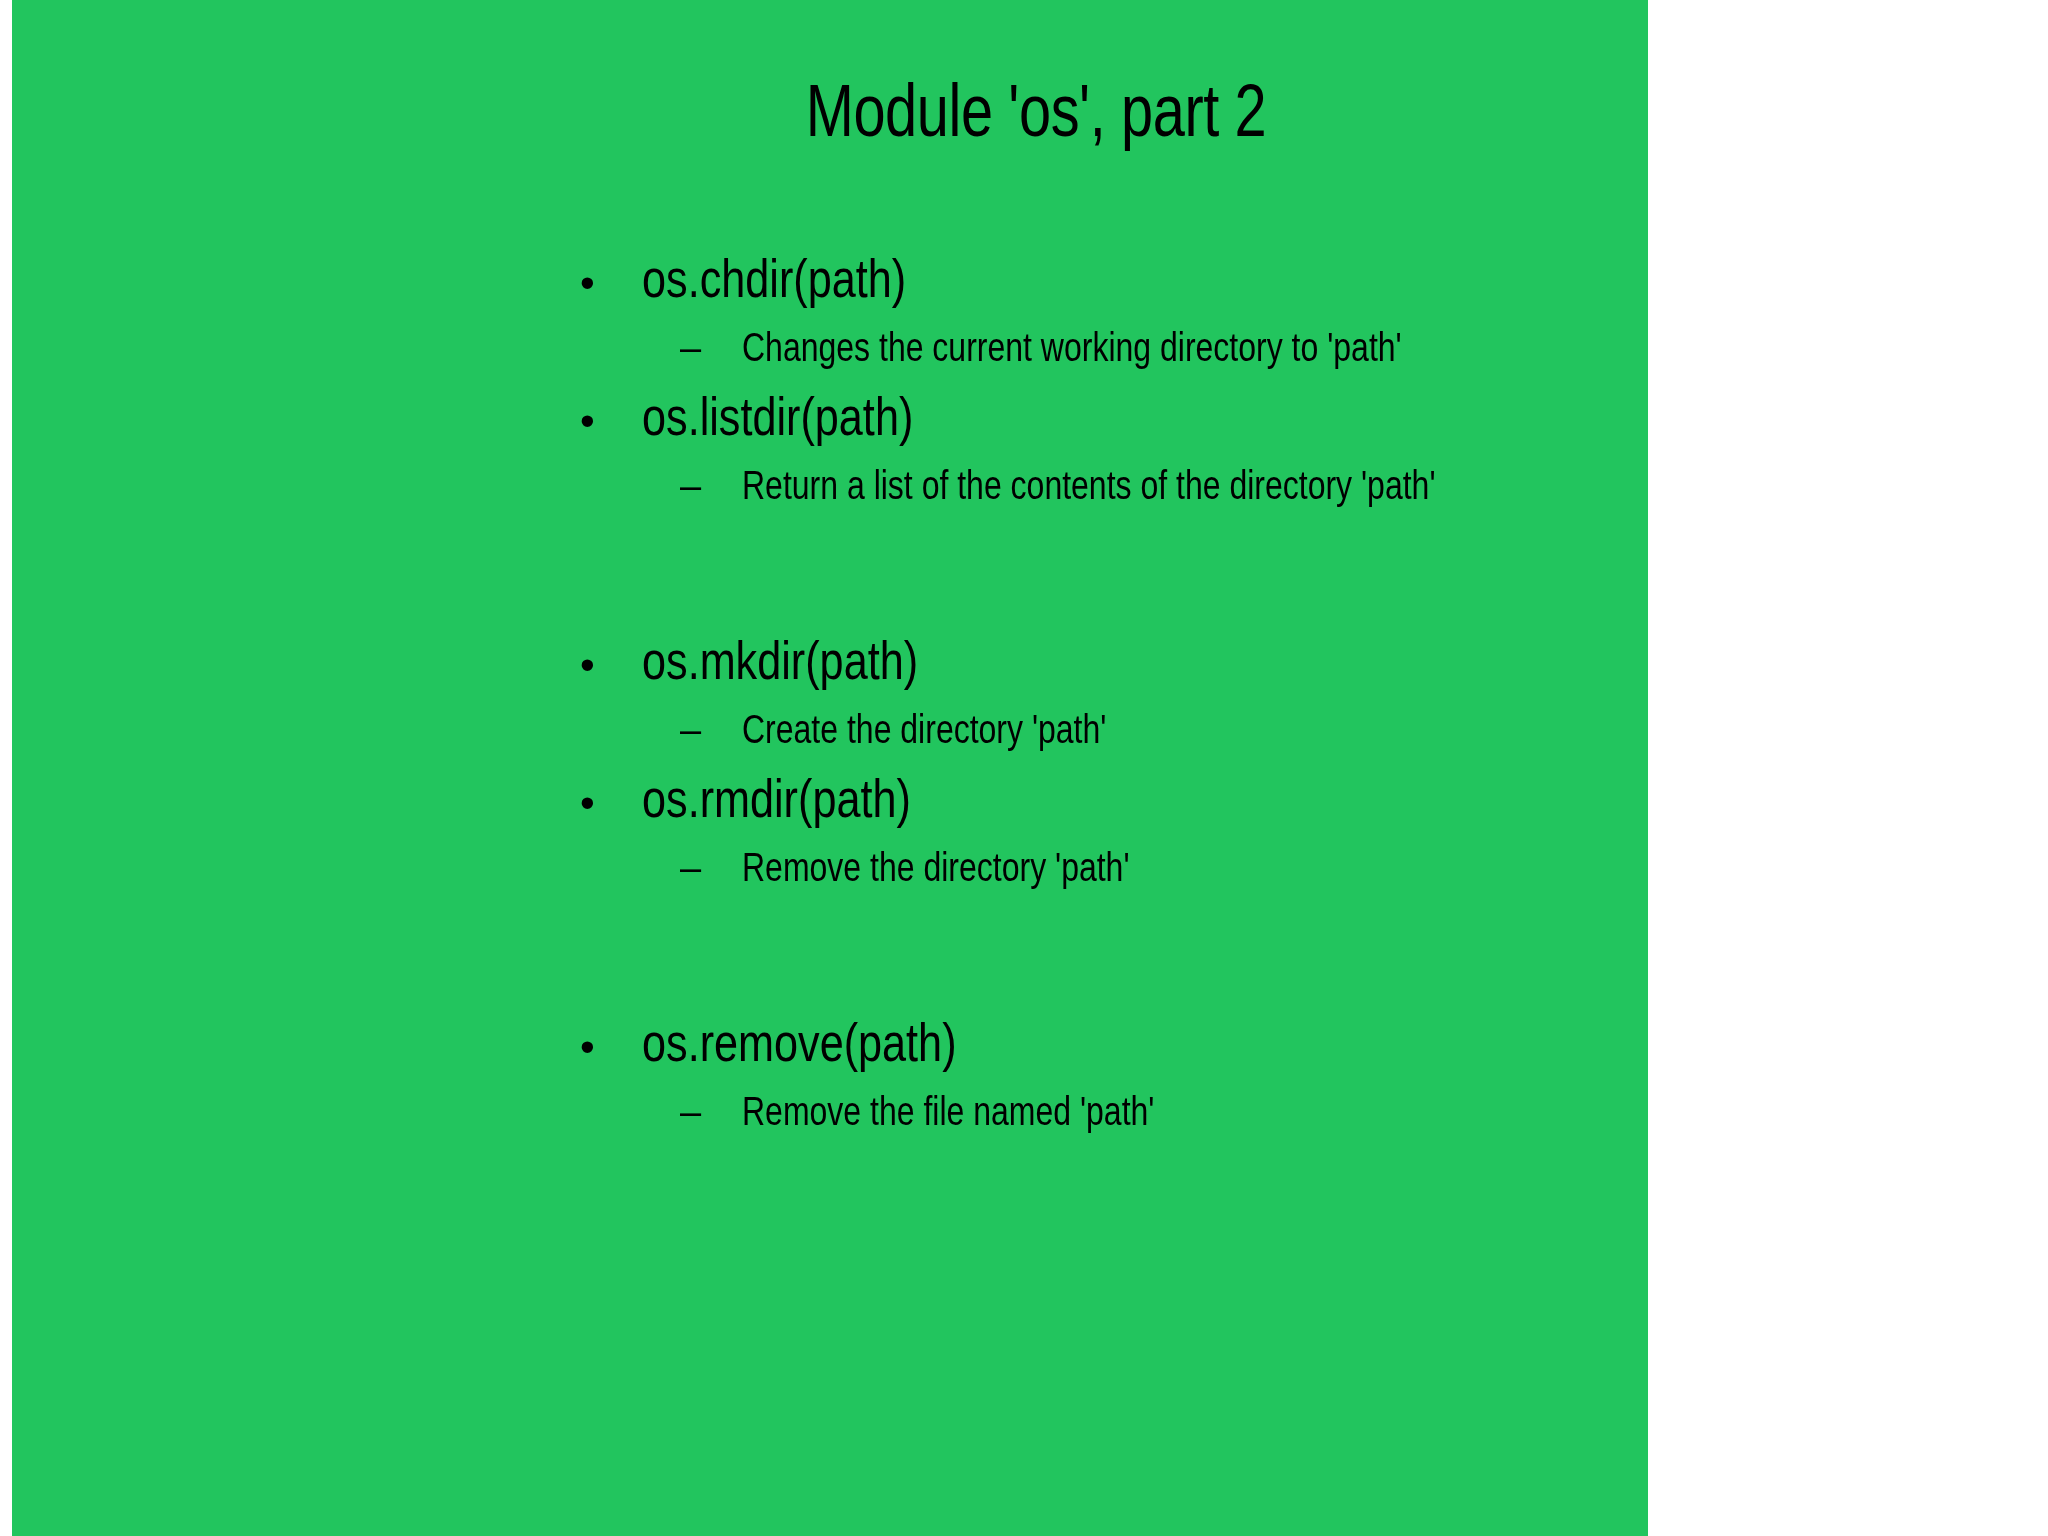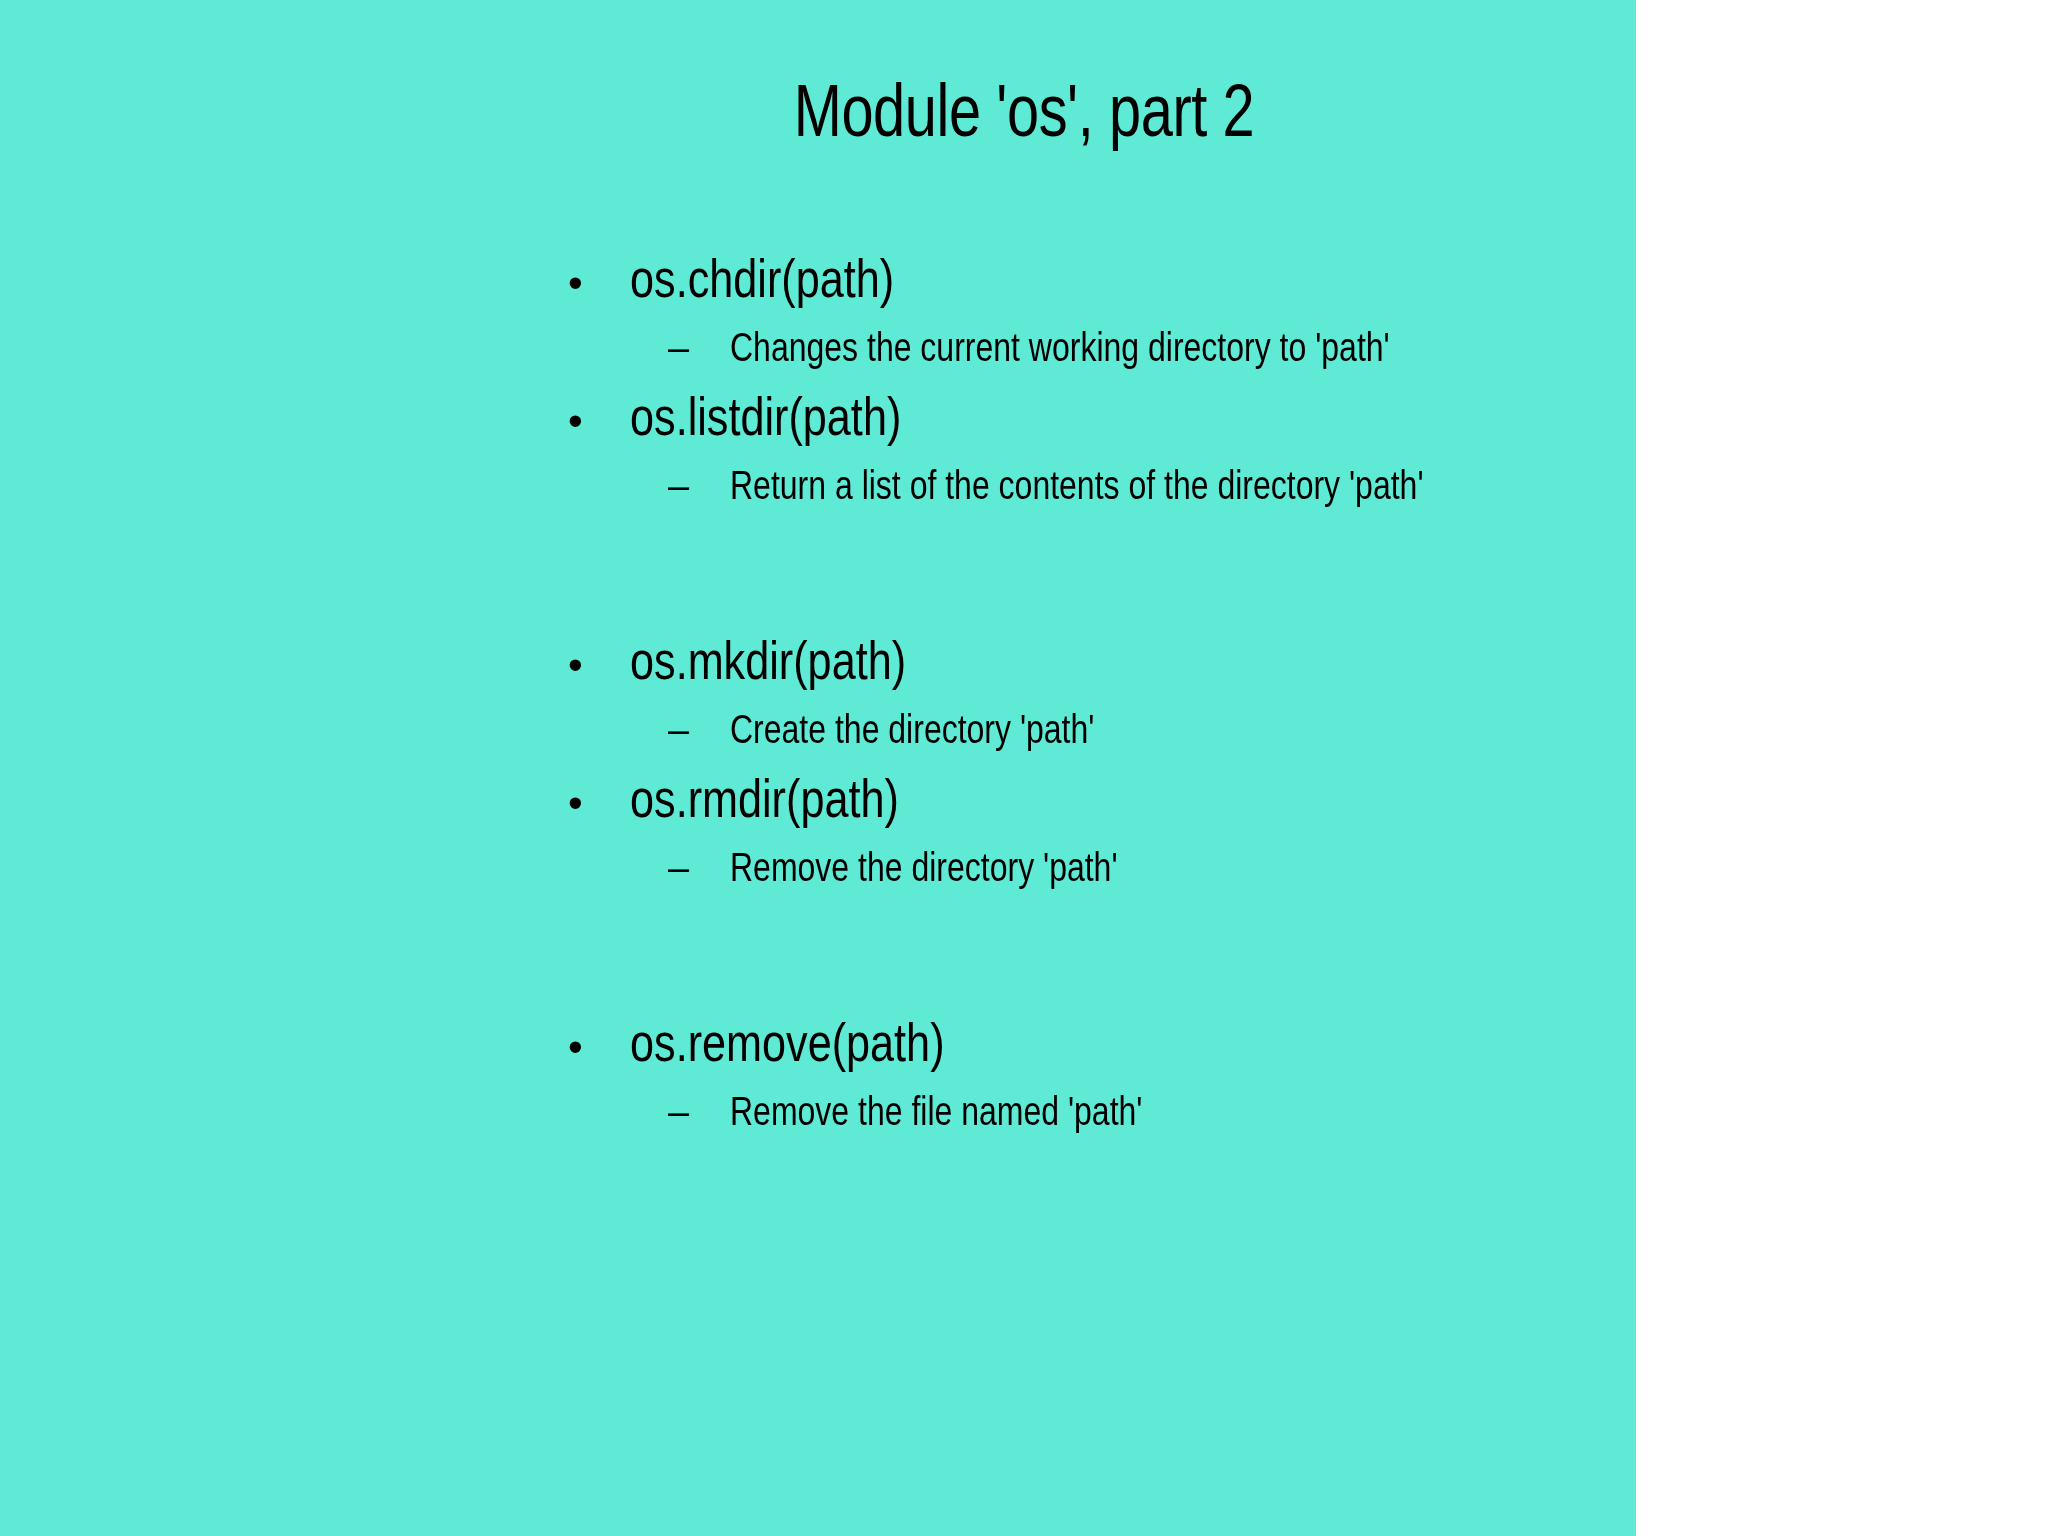--- a/index.html
+++ b/index.html
@@ -13,22 +13,23 @@
     overflow: hidden;
     font-family: "Liberation Sans", "DejaVu Sans", sans-serif;
     color: #000000;
     -webkit-font-smoothing: antialiased;
   }
 
   .slide {
     position: relative;
     width: 1636px;
     height: 1536px;
-    background: #5eead4;
+    background: #22c55e;
     box-sizing: border-box;
+    margin-left: 12px;
   }
 
   
   .slide-title {
     position: absolute;
     top: 68px;
     left: 0;
     width: 2048px;
     text-align: center;
     font-size: 74px;

